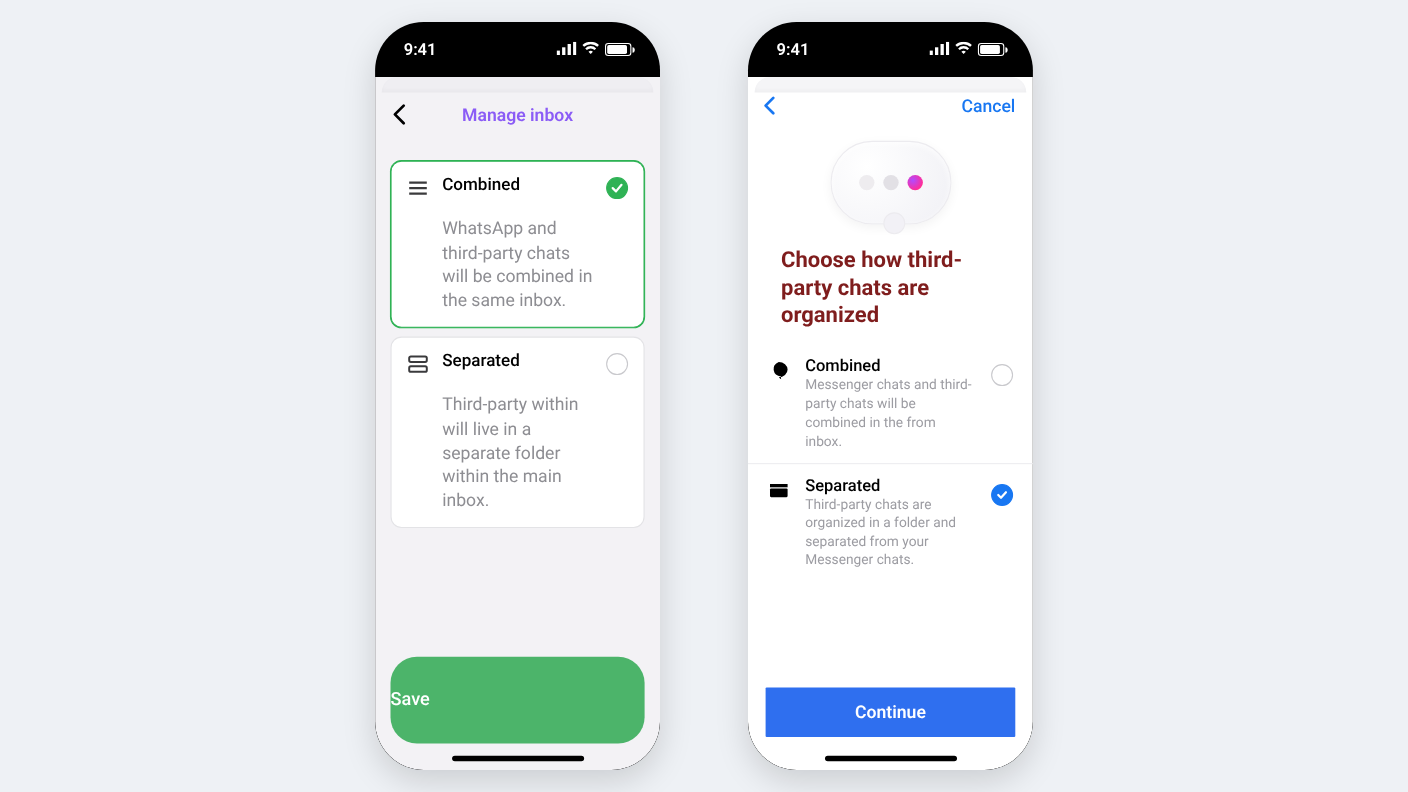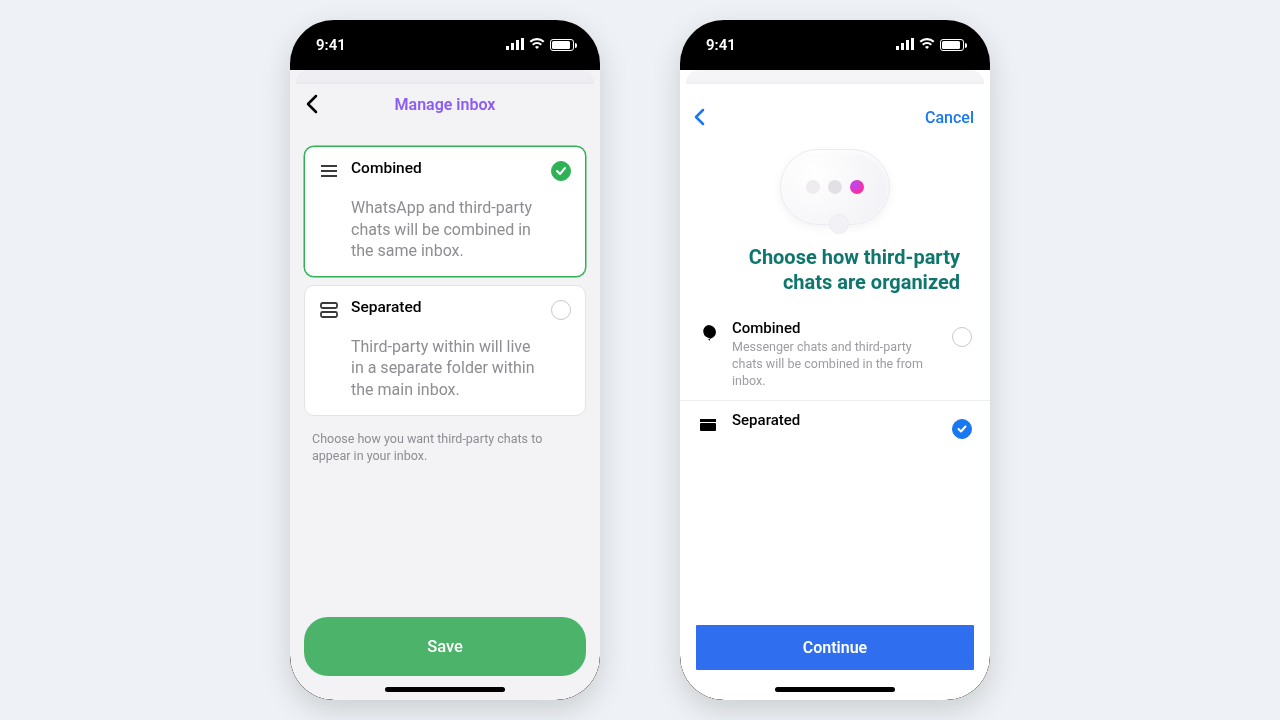--- a/index.html
+++ b/index.html
@@ -8,21 +8,21 @@
     height: 720px;
     background: #eef1f5;
     font-family: -apple-system, BlinkMacSystemFont, "Segoe UI", Roboto, Helvetica, Arial, sans-serif;
     display: flex;
     justify-content: center;
     align-items: center;
     gap: 80px;
     overflow: hidden;
   }
   .phone {
-    width: 310px;
+    width: 259px;
     height: 680px;
     background: #000;
     border-radius: 44px;
     position: relative;
     overflow: hidden;
     box-shadow: 0 10px 30px rgba(0,0,0,0.15);
   }
   .status-bar {
     height: 50px;
     display: flex;
@@ -91,38 +91,38 @@
   }
   .radio.checked {
     background:#2fb255; border-color:#2fb255;
     display:flex; align-items:center; justify-content:center;
   }
   .wa-hint {
     font-size:12.5px; color:#8d8d92; padding:14px 22px 0 22px; line-height:1.4;
   }
   .wa-save {
     margin:auto 14px 24px 14px;
-    background:#4cb46a; color:#fff; text-align:center;
-    padding:20px 0; border-radius:24px; font-size:16.5px; font-weight:500;
+    background:#4cb46a; color:#fff; 
+    padding:30px 0; border-radius:24px; font-size:16.5px; font-weight:500;
   }
   .home-indicator {
     position:absolute; bottom:8px; left:50%; transform:translateX(-50%);
     width:120px; height:5px; background:#000; border-radius:3px;
   }
 
   
   .screen-msg {
     position:absolute; top:50px; left:0; right:0; bottom:0;
     background:#fff;
     border-radius: 0 0 44px 44px;
     display:flex; flex-direction:column;
   }
   .msg-nav {
     display:flex; align-items:center; justify-content:space-between;
-    padding:23px 16px 6px 12px;
+    padding:2px 16px 6px 12px;
   }
   .msg-back { width:24px; display:flex; align-items:center; }
   .msg-cancel { color:#1877f2; font-size:16px; font-weight:500; }
   .hero {
     display:flex; justify-content:center; padding:16px 0 14px;
   }
   .bubble-outer {
     width:110px; height:76px; border-radius:38px;
     background: radial-gradient(circle at 30% 30%, #fff, #f0f0f5);
     border:1px solid #ecebef;
@@ -133,21 +133,21 @@
   .bubble-tail {
     position:absolute; bottom:-10px; left:44%;
     width:20px; height:20px; border-radius:50%;
     background:#f2f1f6; border:1px solid #ecebef;
   }
   .dot { width:14px; height:14px; border-radius:50%; }
   .dot.d1 { background:#eeecef; }
   .dot.d2 { background:#e2e0e5; }
   .dot.d3 { background: radial-gradient(circle at 35% 35%, #b24bff, #ff2d9a 70%, #ff7a2e 100%); }
   .msg-title {
-    font-size:20px; font-weight:700; text-align:right; color:#0f766e;
+    font-size:20px; font-weight:700; text-align:left; color:#7f1d1d;
     padding:6px 30px 14px; line-height:1.25;
   }
   .msg-option {
     display:flex; align-items:flex-start; gap:14px;
     padding:10px 18px;
   }
   .msg-option + .msg-option { border-top:1px solid #ededf0; margin-top:0; }
   .msg-opicon { width:20px; height:20px; margin-top:4px; flex:none; }
   .msg-optext { flex:1; }
   .msg-optitle { font-size:15px; font-weight:500; color:#000; }
@@ -232,21 +232,20 @@
           <rect x="2" y="12" width="16" height="5" rx="1.5" stroke="#3a3a3c" stroke-width="1.8" fill="none"></rect>
         </svg>
       </span>
       <div class="card-body">
         <div class="card-title">Separated</div>
         <div class="card-desc">Third-party within will live in a separate folder within the main inbox.</div>
       </div>
       <span class="radio"></span>
     </div>
 
-    <div class="wa-hint">Choose how you want third-party chats to appear in your inbox.</div>
 
     <div class="wa-save">Save</div>
     <div class="home-indicator"></div>
   </div>
 </div>
 
 <div class="phone">
   <div class="status-bar">
     <span>9:41</span>
     <div class="status-right">
@@ -308,20 +307,21 @@
 
     <div class="msg-option">
       <span class="msg-opicon">
         <svg width="20" height="20" viewBox="0 0 20 20">
           <rect x="2" y="4" width="16" height="3" fill="#000"></rect>
           <rect x="2" y="8" width="16" height="8" rx="1" fill="#000"></rect>
         </svg>
       </span>
       <div class="msg-optext">
         <div class="msg-optitle">Separated</div>
+        <div class="msg-opdesc">Third-party chats are organized in a folder and separated from your Messenger chats.</div>
       </div>
       <span class="msg-radio checked">
         <svg width="12" height="12" viewBox="0 0 12 12">
             <path d="M2.5 6 L5 8.5 L9.5 3.5" stroke="#fff" stroke-width="2" fill="none" stroke-linecap="round" stroke-linejoin="round"></path>
           </svg>
       </span>
     </div>
 
     <div class="msg-continue">Continue</div>
     <div class="home-indicator"></div>

